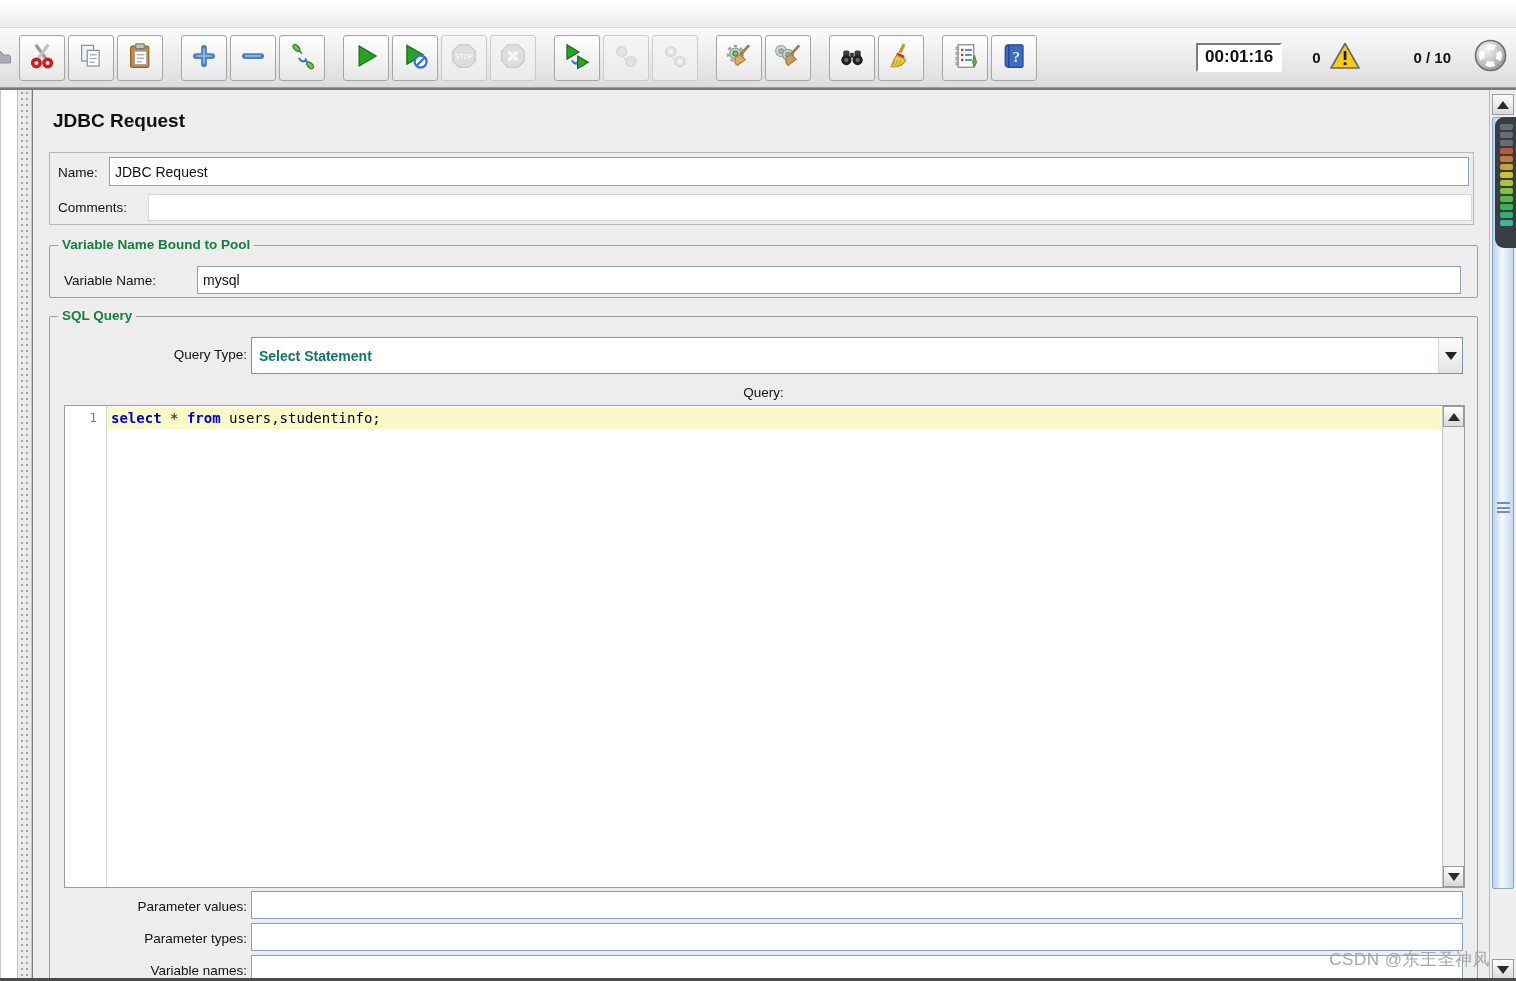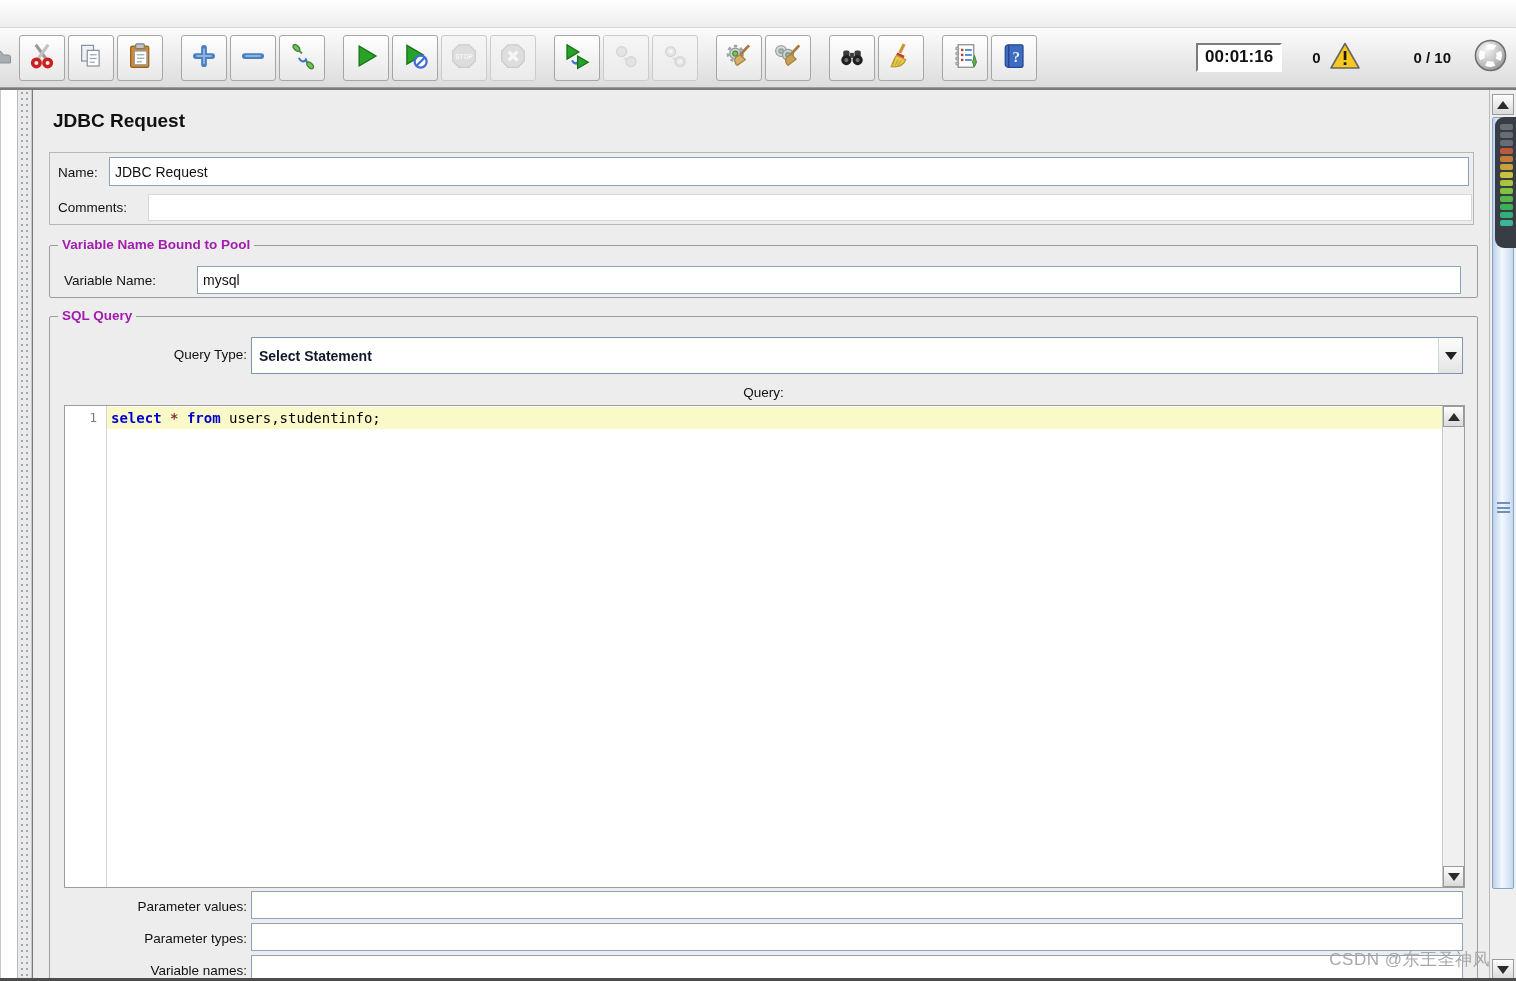--- a/index.html
+++ b/index.html
@@ -40,26 +40,26 @@
   .page-title { position:absolute; left:20px; top:20px; font-size:19px; font-weight:bold; color:#111; }
 
   .jlabel { font-weight:normal; font-size:13.5px; color:#111; white-space:nowrap; }
   .jinput { position:absolute; border:1px solid var(--input-border); background:#fff;
             font:14px "Liberation Sans",sans-serif; color:#111; padding:2px 5px; outline:none; }
 
   .name-box { position:absolute; left:16px; top:62px; width:1425px; height:73px;
               border:1px solid #b7b7b7; }
   .group { position:absolute; border:1px solid #9d9d9d; border-radius:2px; }
   .group > .legend { position:absolute; top:-9px; left:8px; background:#ededed;
-                     padding:0 4px; font-weight:bold; font-size:13.5px; color:#a21caf; }
+                     padding:0 4px; font-weight:bold; font-size:13.5px; color:#15803d; }
 
   
   .combo { position:absolute; background:#fff; border:1px solid #7d96b0; display:flex;
            align-items:center; }
-  .combo .combo-text { flex:1; font-weight:bold; font-size:14px; padding-left:7px; color:#0f172a; }
+  .combo .combo-text { flex:1; font-weight:bold; font-size:14px; padding-left:7px; color:#0f766e; }
   .combo .combo-arrow { width:24px; height:100%; display:flex; align-items:center;
                         justify-content:center; background:linear-gradient(#fdfdfd,#e4e4e4);
                         border-left:1px solid #cfd8e2; }
   .combo .combo-arrow .tri { width:0; height:0; border-left:6px solid transparent;
                              border-right:6px solid transparent; border-top:8px solid #222; }
 
   
   .editor { position:absolute; background:#fff; border:1px solid #9c9c9c; }
   .gutter { position:absolute; left:0; top:0; bottom:0; width:42px; background:#fff;
             border-right:1px solid #d6d6d6; font:13px "DejaVu Sans Mono",monospace;

